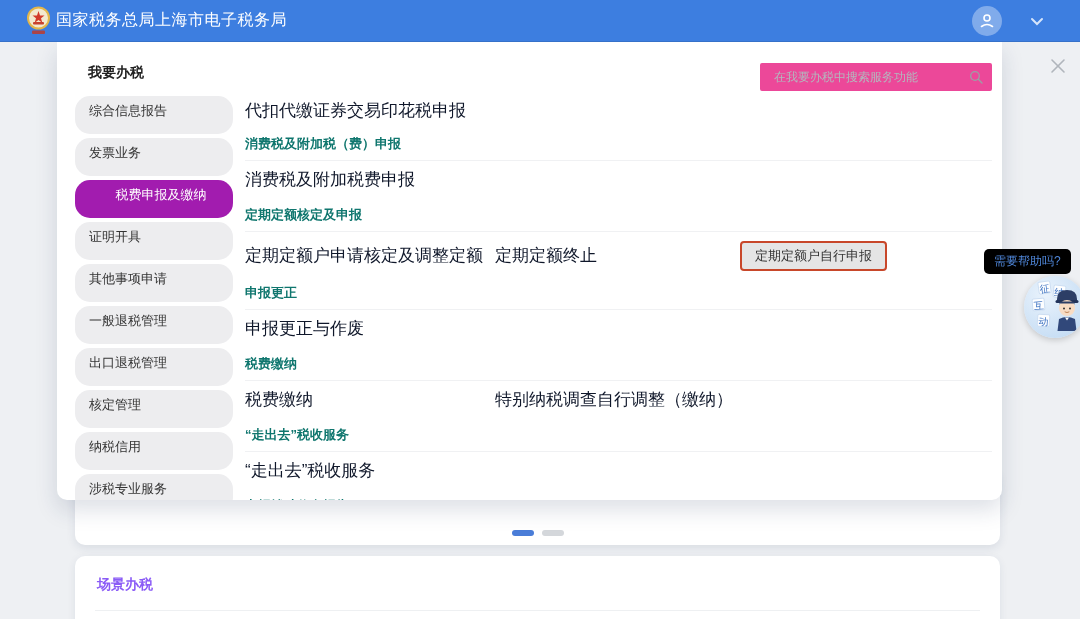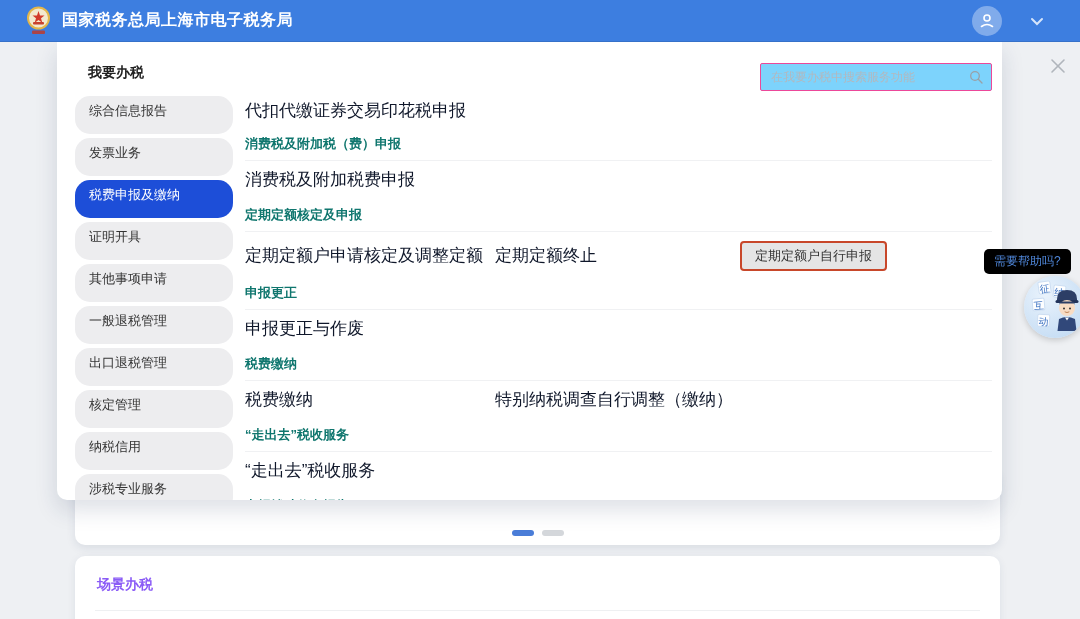--- a/index.html
+++ b/index.html
@@ -11,21 +11,21 @@
     overflow:hidden; position:relative;
   }
 
   
   .header {
     position:absolute; top:0; left:0; width:1080px; height:42px;
     background:#3d7ee0; display:flex; align-items:center; z-index:6;
     border-bottom:1px solid rgba(0,0,0,.10);
   }
   .emblem { width:27px; height:30px; margin-left:25px; flex:0 0 auto; }
-  .header-title { color:#fff; font-size:16px; font-weight:bold; margin-left:10px; letter-spacing:.5px; }
+  .header-title { color:#fff; font-size:16px; font-weight:normal; margin-left:4px; letter-spacing:.5px; }
   .header-right { position:absolute; right:36px; top:0; height:42px; display:flex; align-items:center; gap:28px; }
   .avatar {
     width:30px; height:30px; border-radius:50%;
     background:rgba(255,255,255,.35);
     display:flex; align-items:center; justify-content:center; cursor:pointer;
   }
   .chevron { cursor:pointer; display:flex; align-items:center; }
 
   
   .overlay {
@@ -37,33 +37,33 @@
 
   
   .sidebar { position:absolute; left:18px; top:20px; width:158px; }
   .sidebar-title { font-size:14px; font-weight:bold; color:#222; padding-left:13px; height:20px; line-height:20px; margin-bottom:14px; }
   .side-item {
     height:38px; line-height:30px; border-radius:15px;
     background:#ededef; color:#333; font-size:13px;
     padding-left:14px; margin-bottom:4px; cursor:pointer;
     white-space:nowrap; overflow:hidden;
   }
-  .side-item.selected { background:#1d4ed8; color:#fff; }
+  .side-item.selected { background:#a21caf; color:#fff;text-align:center; }
   .side-arrows { margin-top:16px; display:flex; flex-direction:column; align-items:center; gap:3px; }
   .tri-up   { width:0; height:0; border-left:8px solid transparent; border-right:8px solid transparent; border-bottom:8px solid #c3c8cf; cursor:pointer; }
   .tri-down { width:0; height:0; border-left:8px solid transparent; border-right:8px solid transparent; border-top:8px solid #4a7de0; cursor:pointer; }
 
   
   .content { position:absolute; left:188px; top:0; width:747px; }
   .search-row { display:flex; justify-content:flex-end; padding-top:21px; height:49px; }
   .search-box { position:relative; width:232px; height:28px; }
   .search-box input {
-    width:100%; height:28px; border:1px solid #ec4899; border-radius:2px;
+    width:100%; height:28px; border:4px solid #ec4899; border-radius:2px;
     padding:0 30px 0 10px; font-size:12px; color:#333; outline:none;
-    font-family:"Liberation Sans","DejaVu Sans",sans-serif; background:#7dd3fc;
+    font-family:"Liberation Sans","DejaVu Sans",sans-serif; background:#ec4899;
   }
   .search-box input::placeholder { color:#b3b8be; }
   .search-icon { position:absolute; right:9px; top:7px; width:14px; height:14px; }
 
   .orphan { margin-top:10px; height:18px; line-height:18px; font-size:13px; color:#333; cursor:pointer; }
 
   .section { margin-top:16px; }
   .section.tight { margin-top:13px; }
   .section-title { font-size:13px; font-weight:bold; color:#0f766e; height:17px; line-height:17px; cursor:pointer; }
   .divider { height:1px; background:#f0f1f3; margin-top:8px; }

